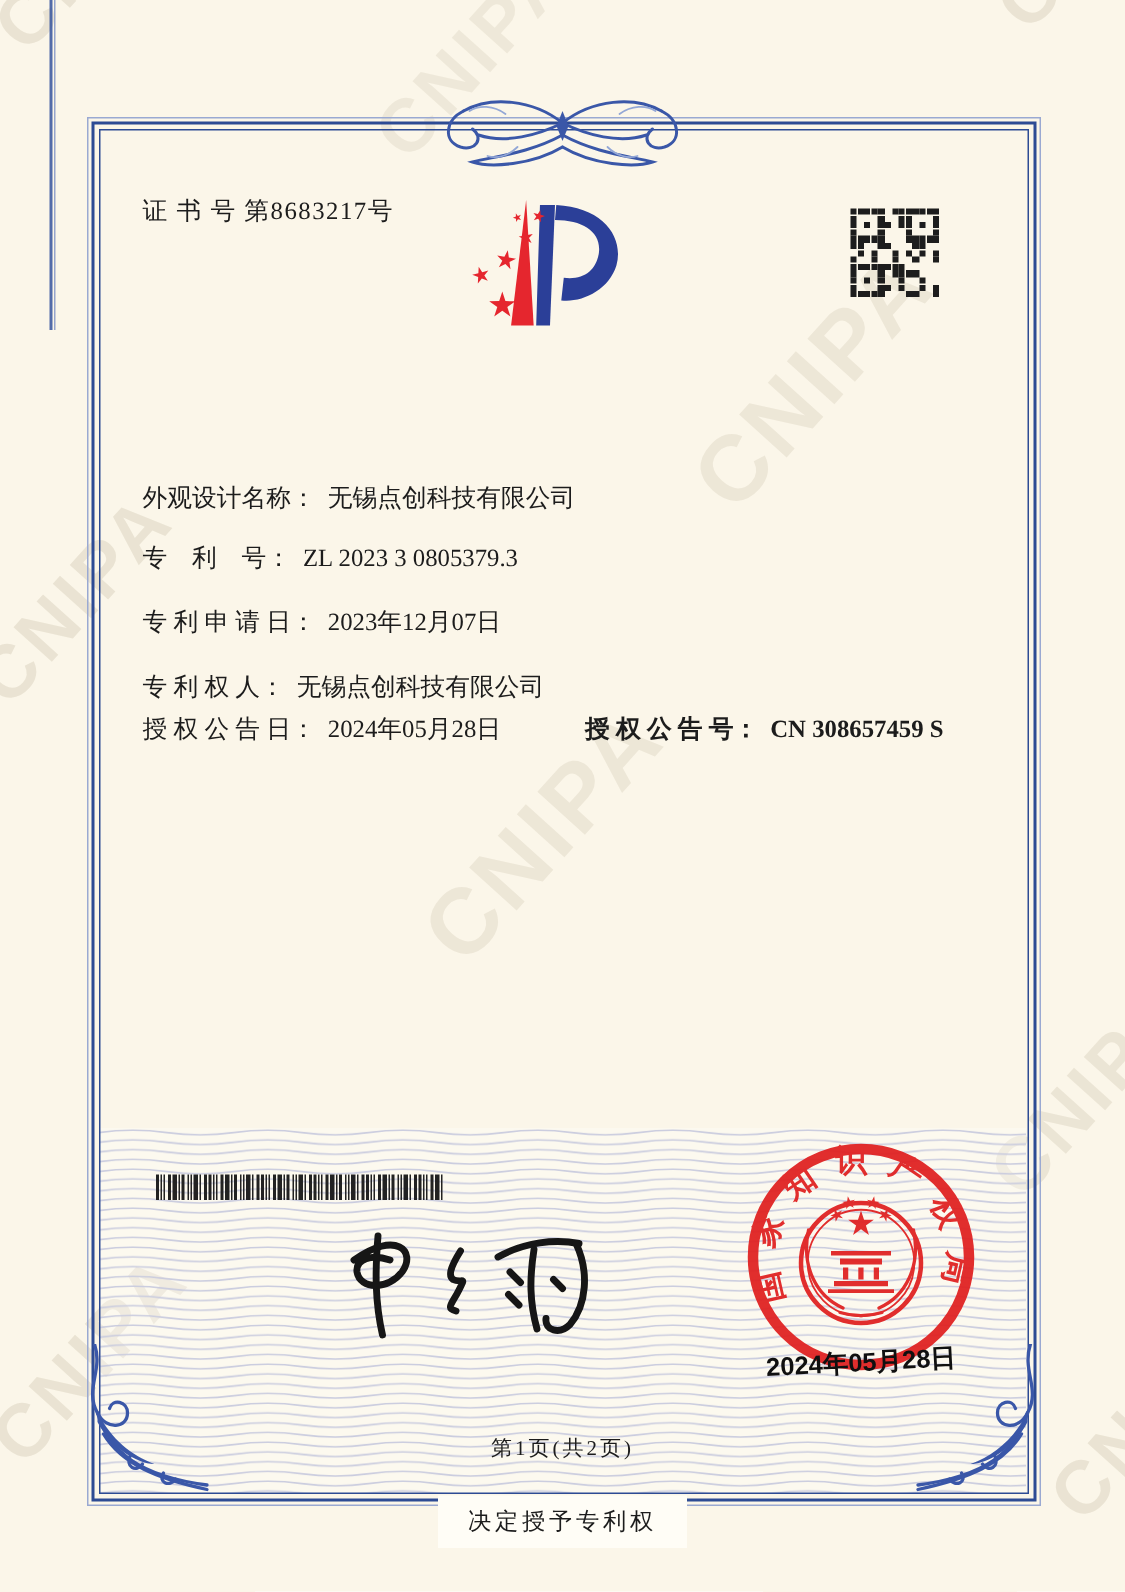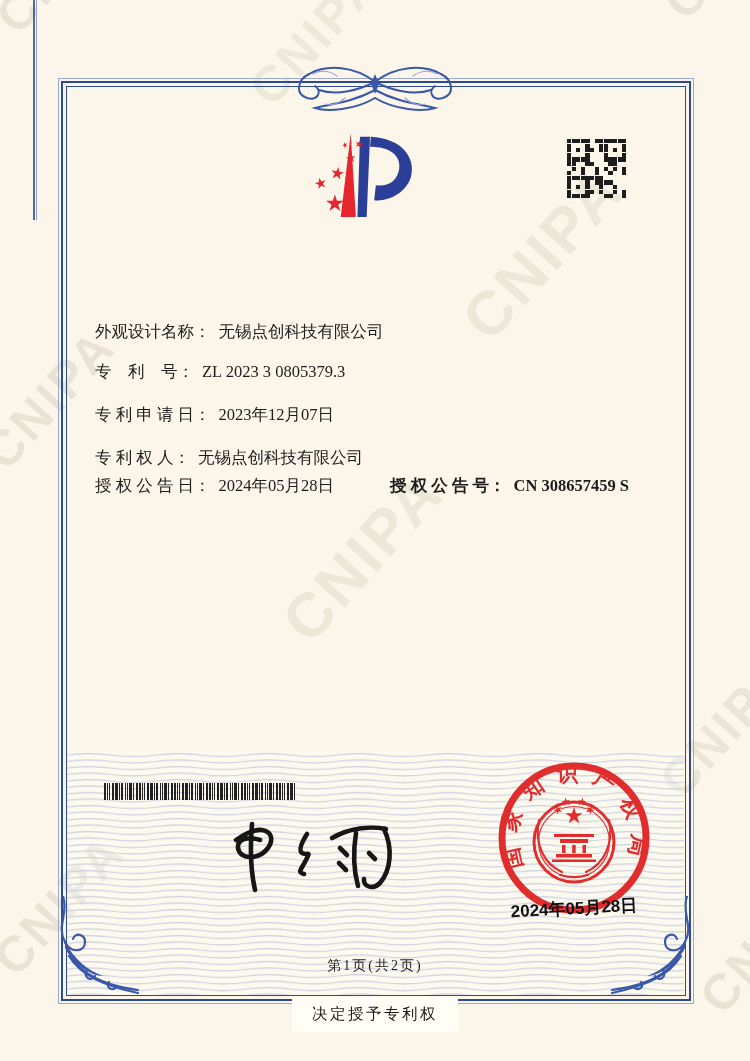--- a/index.html
+++ b/index.html
@@ -130,20 +130,21 @@
       <path d="M11,0 C17,18 4,30 13,46"></path>
       <path d="M13,46 C19,58 33,56 33,46 C33,38 23,36 21,43"></path>
       <path d="M13,46 C21,72 41,88 86,94"></path>
       <path d="M17,60 C29,80 53,90 86,97"></path>
       <path d="M35,74 C31,82 39,86 43,80"></path>
       <path d="M57,86 C53,92 61,96 65,90"></path>
       <path d="M13,46 C23,64 35,74 51,80 C39,80 21,68 13,52 Z" fill="#3a57a8" stroke="none"></path>
     </g>
   </svg>
 
+  <div class="cert-no">证 书 号 第8683217号</div>
 
   <svg class="logo" viewBox="0 0 150 110">
     <defs>
       <polygon id="star" points="0,-1 0.225,-0.31 0.951,-0.309 0.363,0.118 0.588,0.809 0,0.382 -0.588,0.809 -0.363,0.118 -0.951,-0.309 -0.225,-0.31"></polygon>
     </defs>
     <polygon points="52,4 40,104 58,104" fill="#e5262e"></polygon>
     <polygon points="63,8 75,8 71,104 60,104" fill="#2b3f98"></polygon>
     <path d="M76,8 C114,10 130,34 124,56 C118,76 96,86 80,84 L82,66 C98,68 108,60 110,46 C112,30 98,20 75,20 Z" fill="#2b3f98"></path>
     <use href="#star" transform="translate(33,88) scale(11)" fill="#e5262e"></use>
     <use href="#star" transform="translate(16,64) scale(7) rotate(-15)" fill="#e5262e"></use>

